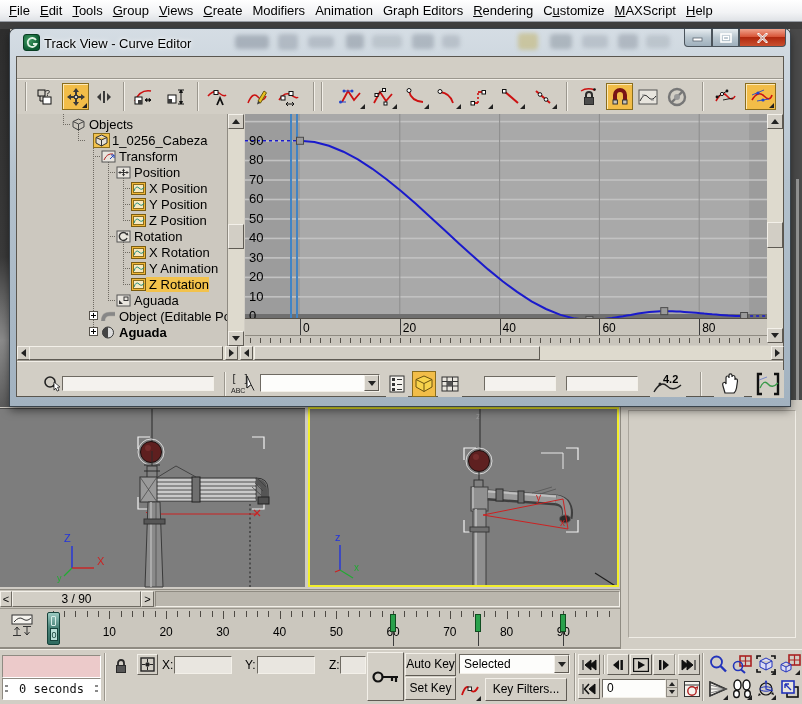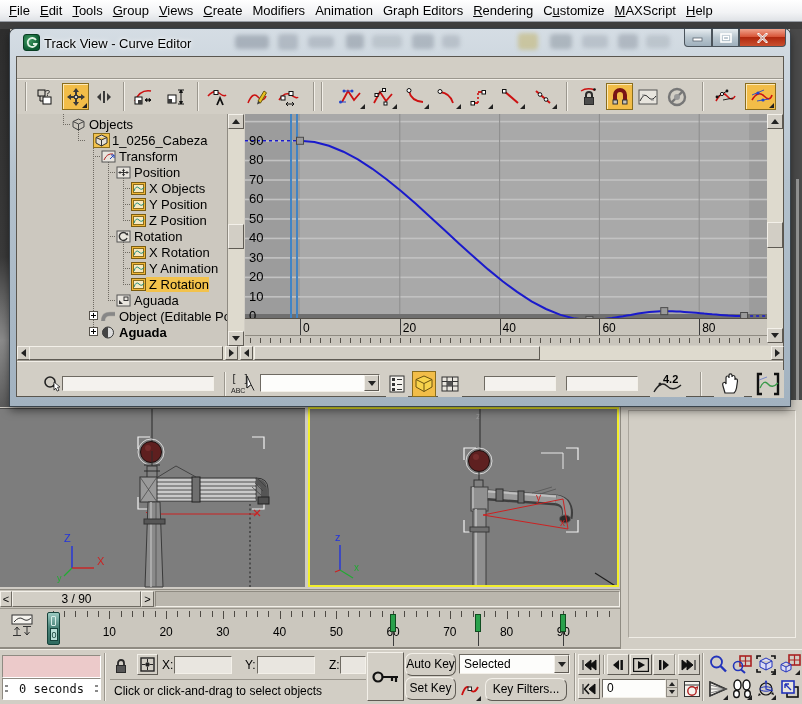--- a/index.html
+++ b/index.html
@@ -43,21 +43,21 @@
 #timeline .keytick { position:absolute; top:23px; width:1px; height:14px; background:#3c3c3c; }
 #time-slider-handle { position:absolute; left:47px; top:3px; width:13px; height:33px;
   background:linear-gradient(#9ccbc2,#4d867c 45%,#2f6a5f); border:1px solid #16423a; border-radius:2px;
   color:#f4fafa; font-size:9px; text-align:center; line-height:59px; }
 #time-slider-handle .grip { position:absolute; left:3px; top:3px; width:5px; height:10px; border:1px solid #d7ece7; border-radius:1px; }
 
 
 #statusbar { left:0; top:649px; width:802px; height:55px; background:#d2cec5; border-top:1px solid #f2efe8; }
 .sunken { background:#e9e6e0; border:1px solid; border-color:#6e6a62 #f3f0e9 #f3f0e9 #6e6a62; }
 .raised { background:#d2cec5; border:1px solid; border-color:#f3f0e9 #5f5b54 #5f5b54 #f3f0e9; }
-.btnlabel { font-size:12px; color:#000; text-align:center;border-radius:7px; }
+.btnlabel { font-size:12px; color:#000; text-align:center; }
 .vgroove { position:absolute; width:2px; border-left:1px solid #9b978e; border-right:1px solid #f2efe8; }
 .coordlabel { position:absolute; top:8px; font-size:12px; color:#000; }
 .coordfield { position:absolute; top:6px; height:18px; }
 
 
 .icbtn { position:absolute; display:flex; align-items:center; justify-content:center; }
 .icbtn.yellow { background:var(--hl,#f2bd48) !important; }
 .flyout { position:absolute; right:1px; bottom:1px; width:0; height:0; border-left:5px solid transparent; border-bottom:5px solid #222; }
 
 
@@ -319,21 +319,20 @@
     <div class="coordlabel" style="left: 245px;">Y:</div>
     <div class="coordfield sunken" style="left: 257px; width: 58px; font-size: 12px; line-height: 16px; padding-left: 3px;"></div>
     <div class="coordlabel" style="left: 329px;">Z:</div>
     <div class="coordfield sunken" style="left: 340px; width: 26px; font-size: 12px; line-height: 16px; padding-left: 3px;"></div>
     <div class="icbtn raised" style="left: 367px; top: 2px; width: 37px; height: 49px;">
       <svg width="30" height="20" viewBox="0 0 30 20">
         <circle cx="7" cy="10" r="4.5" fill="none" stroke="#111" stroke-width="2.2"></circle>
         <path d="M11 10 H27 M21 10 V14 M25 10 V15" stroke="#111" stroke-width="2.2"></path>
       </svg>
     </div>
-    <div style="position: absolute; left: 110px; top: 29px; width: 256px; height: 22px; font-size: 12px; color: rgb(0, 0, 0); line-height: 22px; padding-left: 4px; border-top: 1px solid rgb(155, 151, 142);">Click or click-and-drag to select objects</div>
     <div class="raised btnlabel" style="position: absolute; left: 405px; top: 3px; width: 51px; height: 23px; line-height: 21px;">Auto Key</div>
     <div class="raised btnlabel" style="position: absolute; left: 405px; top: 27px; width: 51px; height: 23px; line-height: 21px;">Set Key</div>
     <div class="combo" style="left: 459px; top: 4px; width: 111px; height: 20px; line-height: 18px; padding-left: 4px;">Selected<div class="arrowbtn">
         <div class="tri" style="border:4px solid transparent; border-top:5px solid #222; margin-bottom:-4px;"></div>
       </div></div>
     <div class="icbtn" style="left: 457px; top: 28px; width: 25px; height: 24px;">
       <svg width="20" height="18" viewBox="0 0 20 18">
         <path d="M2 14 Q6 2 10 8 T18 6" stroke="#cc1111" stroke-width="1.8" fill="none"></path>
         <rect x="8" y="6" width="3.5" height="3.5" fill="#fff" stroke="#222"></rect>
       </svg>
@@ -713,21 +712,21 @@
             </svg></span>
           <span class="tree-label">Position</span>
         </div>
         <div class="doth" style="left: 106px; top: 74px; width: 7px;"></div>
         <div class="tree-row" style="left: 114px; top: 66px;">
           <span style="width: 15px; height: 13px; display: inline-block;"><svg width="15" height="13" viewBox="0 0 15 13">
               <rect x="0.5" y="0.5" width="14" height="12" fill="#f0b73a" stroke="#7a5c10"></rect>
               <rect x="2.5" y="2.5" width="10" height="8" fill="#f7e9c0" stroke="#8a6d1d"></rect>
               <path d="M3 9 Q5 3 8 6 T13 5" stroke="#1a8a7a" fill="none"></path>
             </svg></span>
-          <span class="tree-label">X Objects</span>
+          <span class="tree-label">X Position</span>
         </div>
         <div class="doth" style="left: 106px; top: 90px; width: 7px;"></div>
         <div class="tree-row" style="left: 114px; top: 82px;">
           <span style="width: 15px; height: 13px; display: inline-block;"><svg width="15" height="13" viewBox="0 0 15 13">
               <rect x="0.5" y="0.5" width="14" height="12" fill="#f0b73a" stroke="#7a5c10"></rect>
               <rect x="2.5" y="2.5" width="10" height="8" fill="#f7e9c0" stroke="#8a6d1d"></rect>
               <path d="M3 9 Q5 3 8 6 T13 5" stroke="#1a8a7a" fill="none"></path>
             </svg></span>
           <span class="tree-label">Y Position</span>
         </div>

